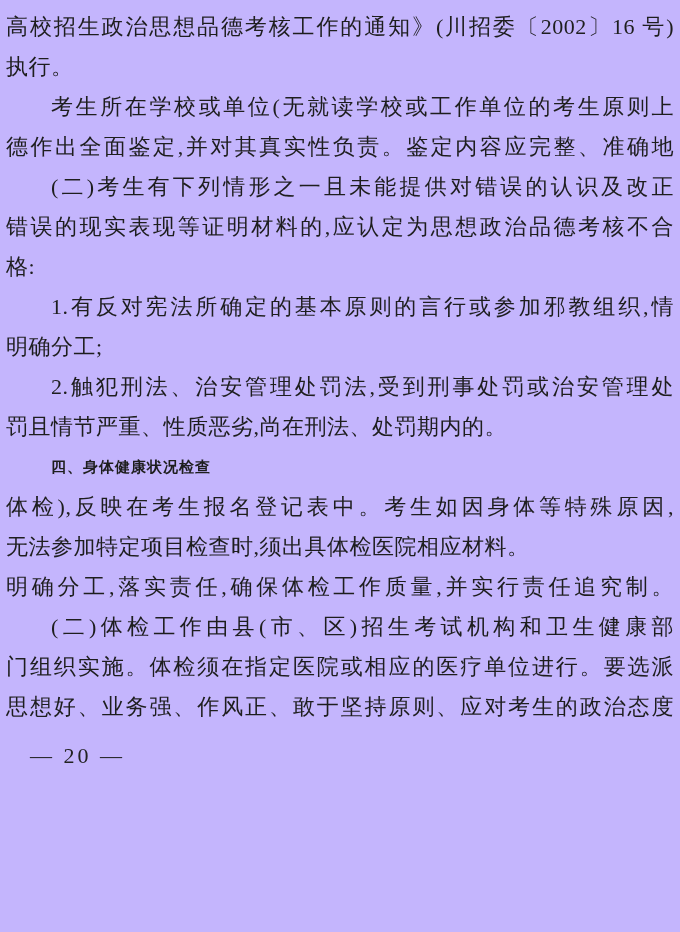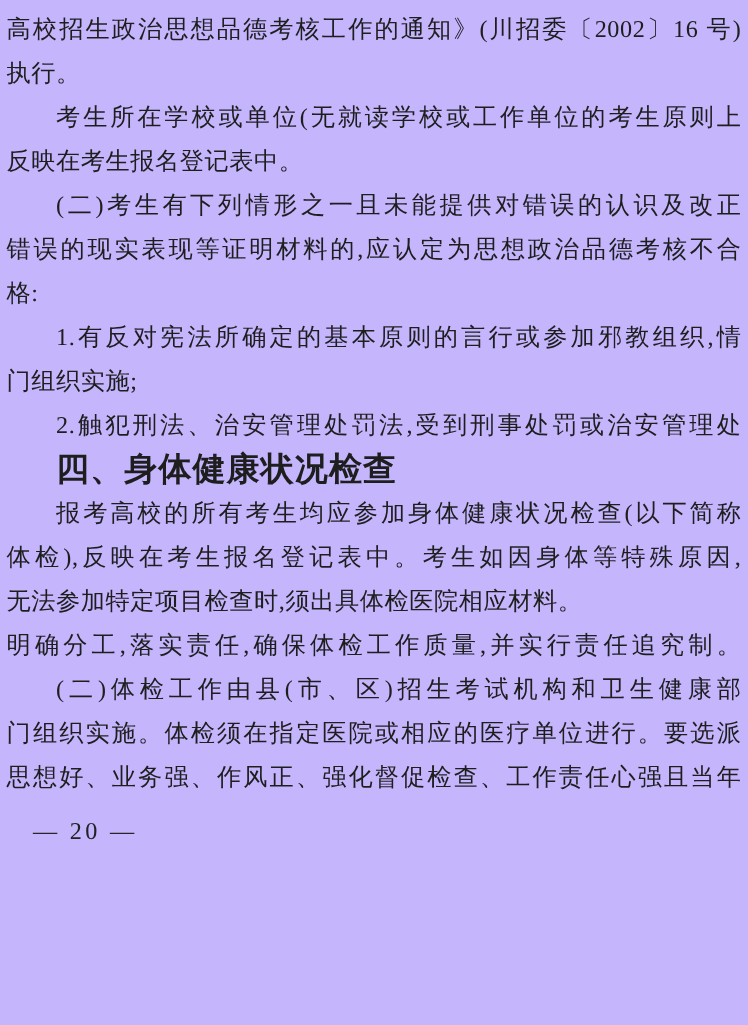--- a/index.html
+++ b/index.html
@@ -28,47 +28,47 @@
   .fill {
     text-align: justify;
     text-align-last: justify;
   }
   .indent {
     text-indent: 45px;
   }
   .heading {
     font-family: "Liberation Sans", "DejaVu Sans", sans-serif;
     font-weight: 700;
-    font-size: 30px;
+    font-size: 15px;
     letter-spacing: 1px;
   }
   .footer {
     margin-top: 16px;
     padding-left: 24px;
     font-size: 22px;
     letter-spacing: 3px;
     color: #222222;
   }
 </style>
 </head>
 <body>
 
 <div class="page">
   <div class="line fill">高校招生政治思想品德考核工作的通知》(川招委〔2002〕16 号)</div>
   <div class="line">执行。</div>
   <div class="line fill indent">考生所在学校或单位(无就读学校或工作单位的考生原则上</div>
-  <div class="line">反映在考生报名登记表中。</div>
+  <div class="line fill">德作出全面鉴定,并对其真实性负责。鉴定内容应完整、准确地</div>
   <div class="line fill indent">(二)考生有下列情形之一且未能提供对错误的认识及改正</div>
   <div class="line fill">错误的现实表现等证明材料的,应认定为思想政治品德考核不合</div>
   <div class="line">格:</div>
   <div class="line fill indent">1.有反对宪法所确定的基本原则的言行或参加邪教组织,情</div>
-  <div class="line">门组织实施;</div>
+  <div class="line">明确分工;</div>
   <div class="line fill indent">2.触犯刑法、治安管理处罚法,受到刑事处罚或治安管理处</div>
+  <div class="line">罚且情节严重、性质恶劣,尚在刑法、处罚期内的。</div>
   <div class="line indent heading">四、身体健康状况检查</div>
-  <div class="line fill indent">报考高校的所有考生均应参加身体健康状况检查(以下简称</div>
   <div class="line fill">体检),反映在考生报名登记表中。考生如因身体等特殊原因,</div>
   <div class="line">无法参加特定项目检查时,须出具体检医院相应材料。</div>
   <div class="line fill">明确分工,落实责任,确保体检工作质量,并实行责任追究制。</div>
   <div class="line fill indent">(二)体检工作由县(市、区)招生考试机构和卫生健康部</div>
   <div class="line fill">门组织实施。体检须在指定医院或相应的医疗单位进行。要选派</div>
-  <div class="line fill">思想好、业务强、作风正、强化督促检查、工作责任心强且当年</div>
+  <div class="line fill">思想好、业务强、作风正、敢于坚持原则、应对考生的政治态度</div>
   <div class="footer">— 20 —</div>
 </div>
 
 </body></html>

